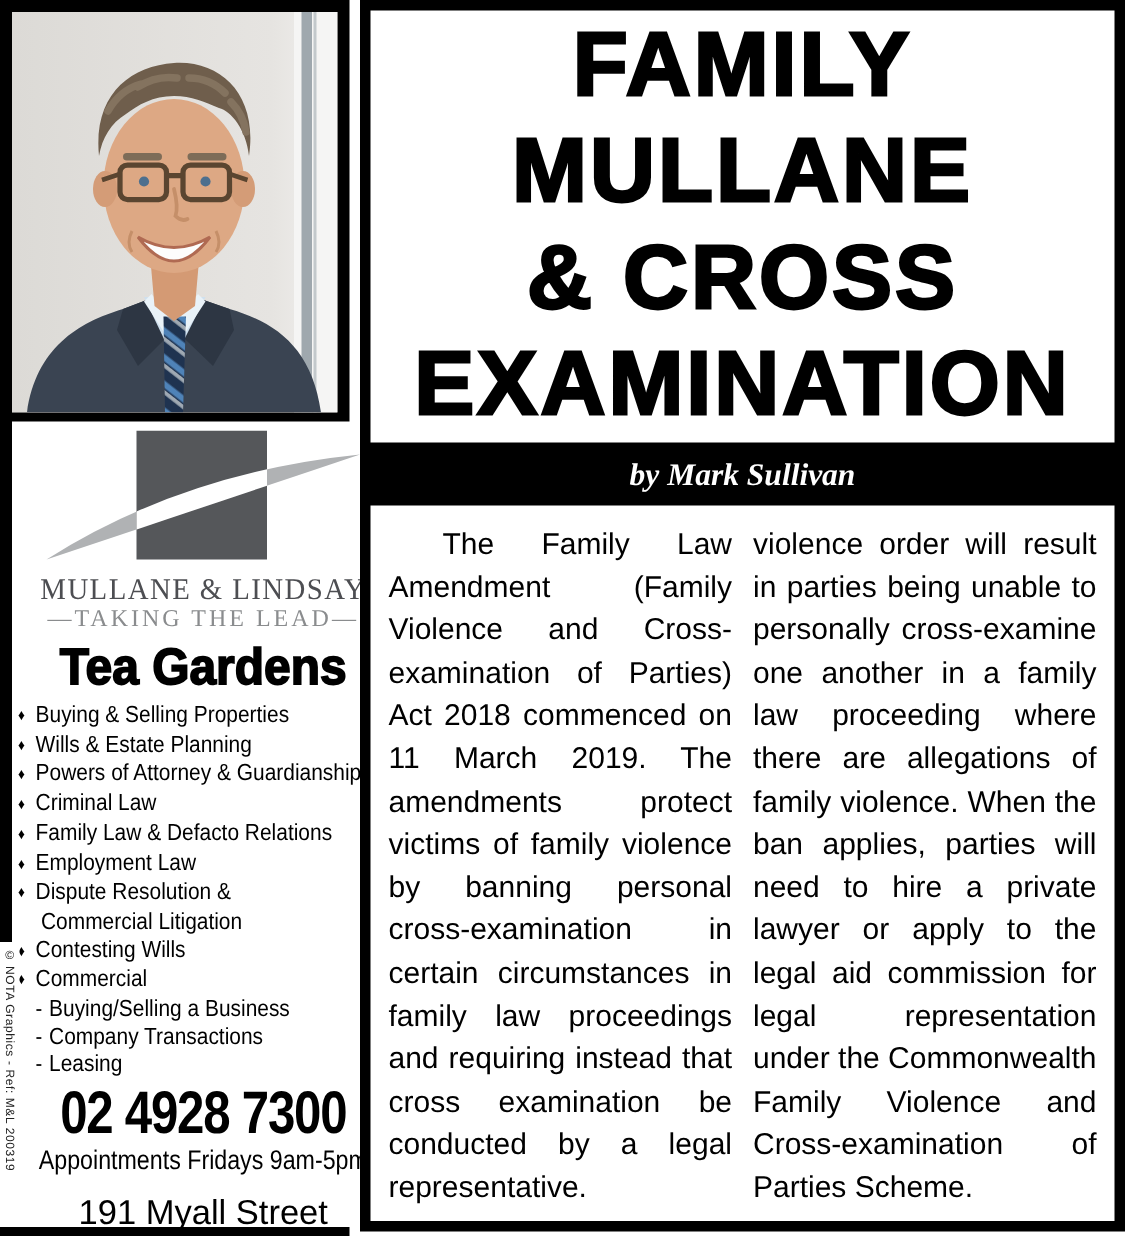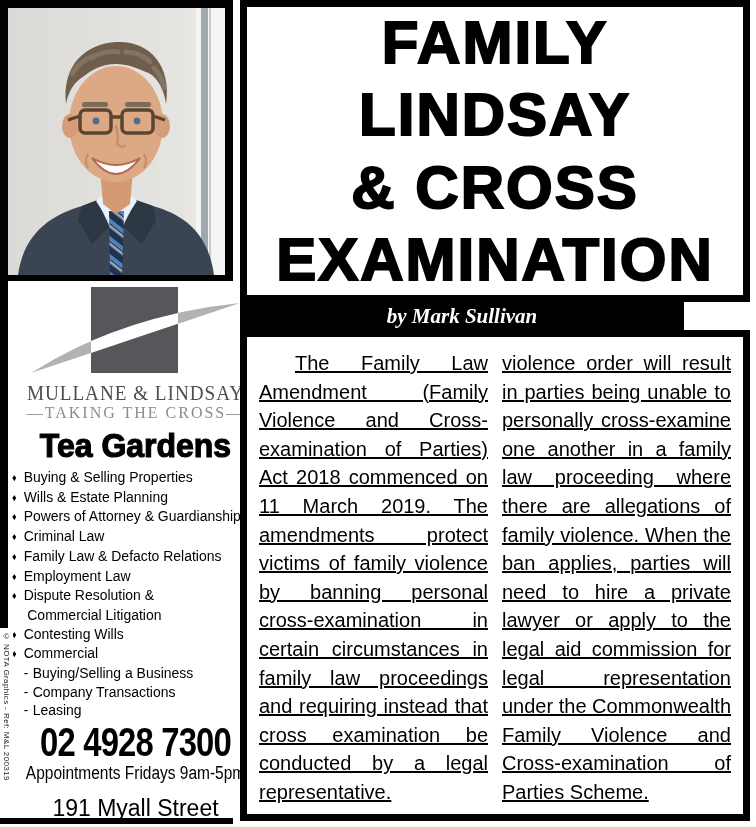--- a/index.html
+++ b/index.html
@@ -31,31 +31,31 @@
   .appt{font-size:18px;white-space:nowrap;transform:scaleX(.86);transform-origin:center;line-height:20px;margin-top:1px;}
   .street{font-size:23px;line-height:25px;margin-top:13px;}
   .suburb{font-size:28px;line-height:30px;}
 
   .credit-notch{position:absolute;left:0;top:628px;width:13px;height:190px;background:#fff;
                 display:flex;align-items:flex-start;justify-content:center;z-index:5;}
   .credit-text{writing-mode:vertical-rl;font-size:8px;color:#222;letter-spacing:.4px;white-space:nowrap;margin-top:4px;}
 
   
   .headline-box{position:absolute;left:240px;top:0;width:510px;height:302px;border:7px solid #000;
-                box-sizing:border-box;background:#fff;display:flex;flex-direction:column;justify-content:space-between;
+                box-sizing:border-box;background:#fff;display:flex;flex-direction:column;justify-content:flex-start;
                 align-items:center;text-align:center;}
   .headline-line{font-size:60px;font-weight:bold;-webkit-text-stroke:2px #000;letter-spacing:2px;
                  line-height:71px;white-space:nowrap;}
-  .byline-bar{position:absolute;left:240px;top:302px;width:444px;height:28px;background:#000;
+  .byline-bar{position:absolute;left:240px;top:302px;width:510px;height:28px;background:#000;
               display:flex;align-items:center;justify-content:center;}
   .byline{font-family:"Liberation Serif",serif;font-style:italic;font-weight:bold;color:#fff;font-size:21px;}
 
   .article-box{position:absolute;left:240px;top:330px;width:510px;height:491px;border:7px solid #000;
                box-sizing:border-box;background:#fff;padding:12px 12px 0;display:flex;gap:14px;}
-  .article-col{flex:1;min-width:0;text-decoration:underline;}
+  .article-col{flex:1;min-width:0;}
   .article-col p{margin:0 0 15px;font-size:20px;line-height:28.6px;text-align:justify;}
   .article-col p.indent{text-indent:36px;}
 </style>
 </head>
 <body>
 
 <div id="canvas">
 
   <div class="left-panel">
 
@@ -126,21 +126,21 @@
             <clipPath id="sq">
               <rect x="64" y="0" width="87" height="86"></rect>
             </clipPath>
           </defs>
         <path d="M4,86 Q95,28 213,16 Q112,50 4,86 Z" fill="#b0b2b4"></path>
         <rect x="64" y="0" width="87" height="86" fill="#55575a"></rect>
         <path d="M4,86 Q95,28 213,16 Q112,50 4,86 Z" fill="#ffffff" clip-path="url(#sq)"></path>
       </svg>
 
       <div class="firm-name">MULLANE &amp; LINDSAY</div>
-      <div class="firm-tagline"><span>—</span><span>TAKING THE CROSS</span><span>—</span></div>
+      <div class="firm-tagline"><span>—</span><span>TAKING THE LEAD</span><span>—</span></div>
 
       <div class="loc-title">Tea Gardens</div>
 
       <div class="svc-list">
         <div class="svc"><span class="b">♦</span><span>Buying &amp; Selling Properties</span></div>
         <div class="svc"><span class="b">♦</span><span>Wills &amp; Estate Planning</span></div>
         <div class="svc"><span class="b">♦</span><span>Powers of Attorney &amp; Guardianship</span></div>
         <div class="svc"><span class="b">♦</span><span>Criminal Law</span></div>
         <div class="svc"><span class="b">♦</span><span>Family Law &amp; Defacto Relations</span></div>
         <div class="svc"><span class="b">♦</span><span>Employment Law</span></div>
@@ -156,21 +156,21 @@
       <div class="phone">02 4928 7300</div>
       <div class="appt">Appointments Fridays 9am-5pm</div>
       <div class="street">191 Myall Street</div>
       <div class="suburb">Tea Gardens</div>
 
     </div>
   </div>
 
   <div class="headline-box">
     <div class="headline-line">FAMILY</div>
-    <div class="headline-line">LINDSAY</div>
+    <div class="headline-line">MULLANE</div>
     <div class="headline-line">&amp; CROSS</div>
     <div class="headline-line">EXAMINATION</div>
   </div>
 
   <div class="byline-bar">
     <span class="byline">by Mark Sullivan</span>
   </div>
 
   <div class="article-box">
     <div class="article-col">

